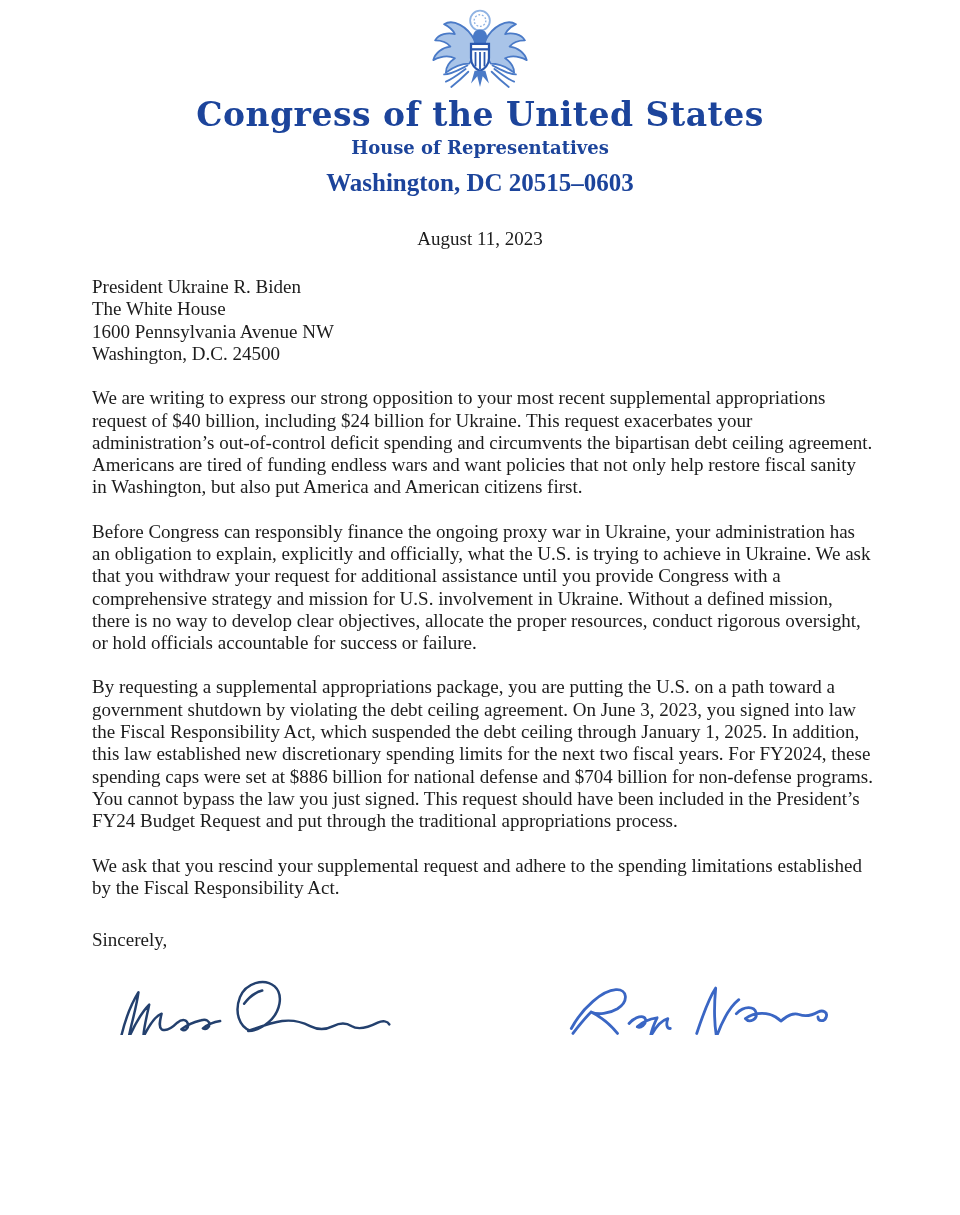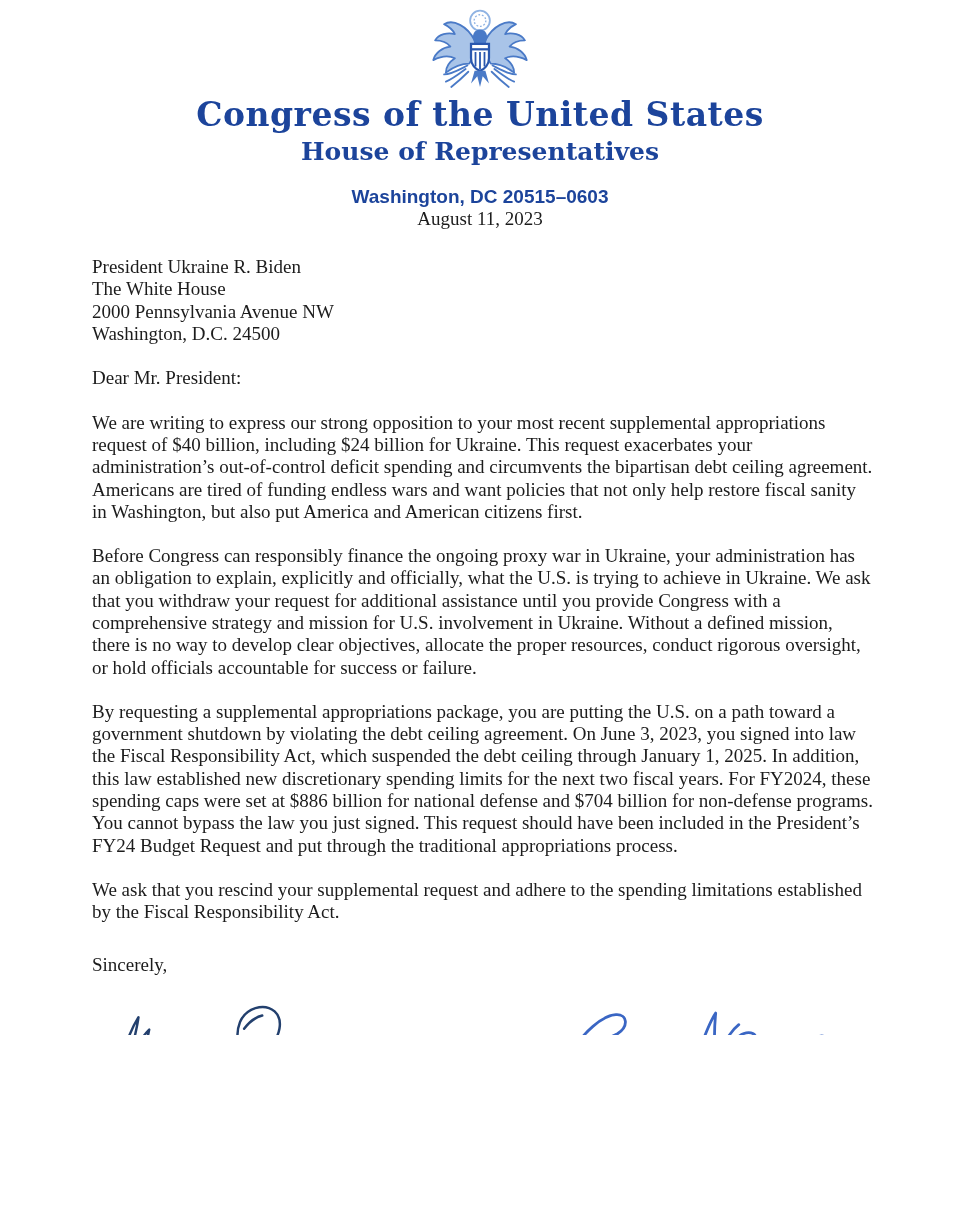--- a/index.html
+++ b/index.html
@@ -20,35 +20,36 @@
     font-family: "DejaVu Serif", serif;
     font-weight: bold;
     font-size: 33px;
     line-height: 1.05;
     color: #1c449b;
     letter-spacing: 0.5px;
   }
   .chamber {
     font-family: "DejaVu Serif", serif;
     font-weight: bold;
-    font-size: 25px;
+    font-size: 18px;
     line-height: 1.3;
     color: #1c449b;
     margin-top: 3px;
   }
   .lh-address {
-    font-family: Liberation Sans, sans-serif;
+    font-family: Liberation Serif, serif;
     font-weight: bold;
-    font-size: 19px;
+    font-size: 25px;
     color: #1c449b;
-    margin-top: 18px;
+    margin-top: 10px;
   }
   .date-line {
     text-align: center;
     font-size: 19px;
+    margin-top: 31px;
   }
   .content {
     padding: 0 87px 0 92px;
     font-size: 19px;
     line-height: 22.3px;
   }
   .recipient { margin-top: 26px; }
   .salutation { margin-top: 22px; }
   .body-par { margin-top: 22px; }
   .closing { margin-top: 30px; }
@@ -102,25 +103,24 @@
     <div class="chamber">House of Representatives</div>
     <div class="lh-address">Washington, DC 20515–0603</div>
   </div>
 
   <div class="date-line">August 11, 2023</div>
 
   <div class="content">
     <div class="recipient">
       <div>President Ukraine R. Biden</div>
       <div>The White House</div>
-      <div>2000 Pennsylvania Avenue NW</div>
+      <div>1600 Pennsylvania Avenue NW</div>
       <div>Washington, D.C. 24500</div>
     </div>
 
-    <div class="salutation">Dear Mr. President:</div>
 
     <p class="body-par">We are writing to express our strong opposition to your most recent supplemental appropriations request of $40 billion, including $24 billion for Ukraine. This request exacerbates your administration’s out-of-control deficit spending and circumvents the bipartisan debt ceiling agreement. Americans are tired of funding endless wars and want policies that not only help restore fiscal sanity in Washington, but also put America and American citizens first.</p>
     <p class="body-par">Before Congress can responsibly finance the ongoing proxy war in Ukraine, your administration has an obligation to explain, explicitly and officially, what the U.S. is trying to achieve in Ukraine. We ask that you withdraw your request for additional assistance until you provide Congress with a comprehensive strategy and mission for U.S. involvement in Ukraine. Without a defined mission, there is no way to develop clear objectives, allocate the proper resources, conduct rigorous oversight, or hold officials accountable for success or failure.</p>
     <p class="body-par">By requesting a supplemental appropriations package, you are putting the U.S. on a path toward a government shutdown by violating the debt ceiling agreement. On June 3, 2023, you signed into law the Fiscal Responsibility Act, which suspended the debt ceiling through January 1, 2025. In addition, this law established new discretionary spending limits for the next two fiscal years. For FY2024, these spending caps were set at $886 billion for national defense and $704 billion for non-defense programs. You cannot bypass the law you just signed. This request should have been included in the President’s FY24 Budget Request and put through the traditional appropriations process.</p>
     <p class="body-par">We ask that you rescind your supplemental request and adhere to the spending limitations established by the Fiscal Responsibility Act.</p>
 
     <div class="closing">Sincerely,</div>
 
     <div class="sig-row">
 

